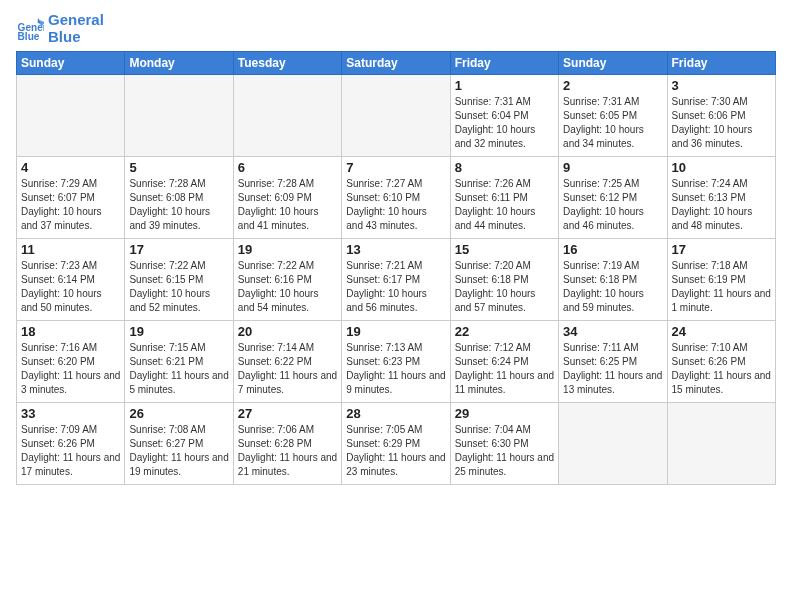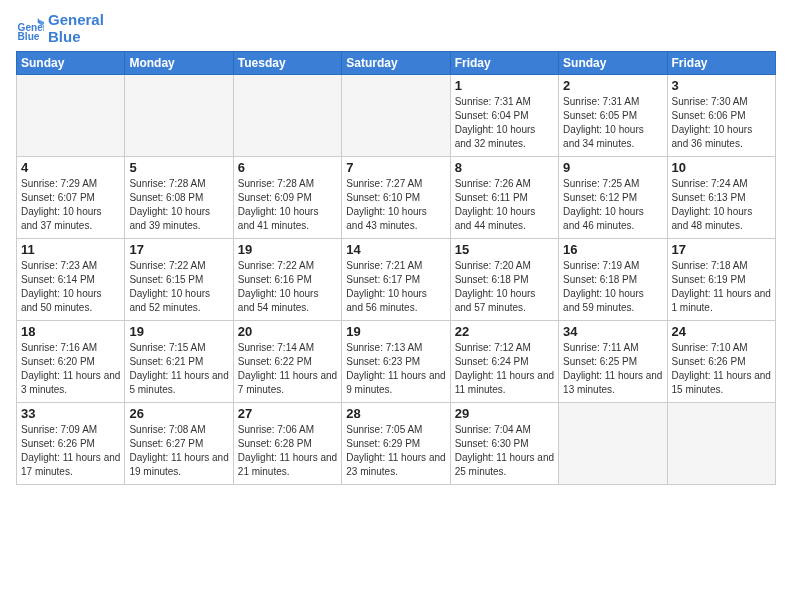--- a/index.html
+++ b/index.html
@@ -171,21 +171,21 @@
           </td>
           <td>
             <div class="day-num">17</div>
             <div class="day-info">Sunrise: 7:22 AM<br>Sunset: 6:15 PM<br>Daylight: 10 hours and 52 minutes.</div>
           </td>
           <td>
             <div class="day-num">19</div>
             <div class="day-info">Sunrise: 7:22 AM<br>Sunset: 6:16 PM<br>Daylight: 10 hours and 54 minutes.</div>
           </td>
           <td>
-            <div class="day-num">14</div>
+            <div class="day-num">13</div>
             <div class="day-info">Sunrise: 7:21 AM<br>Sunset: 6:17 PM<br>Daylight: 10 hours and 56 minutes.</div>
           </td>
           <td>
             <div class="day-num">15</div>
             <div class="day-info">Sunrise: 7:20 AM<br>Sunset: 6:18 PM<br>Daylight: 10 hours and 57 minutes.</div>
           </td>
           <td>
             <div class="day-num">16</div>
             <div class="day-info">Sunrise: 7:19 AM<br>Sunset: 6:18 PM<br>Daylight: 10 hours and 59 minutes.</div>
           </td>

